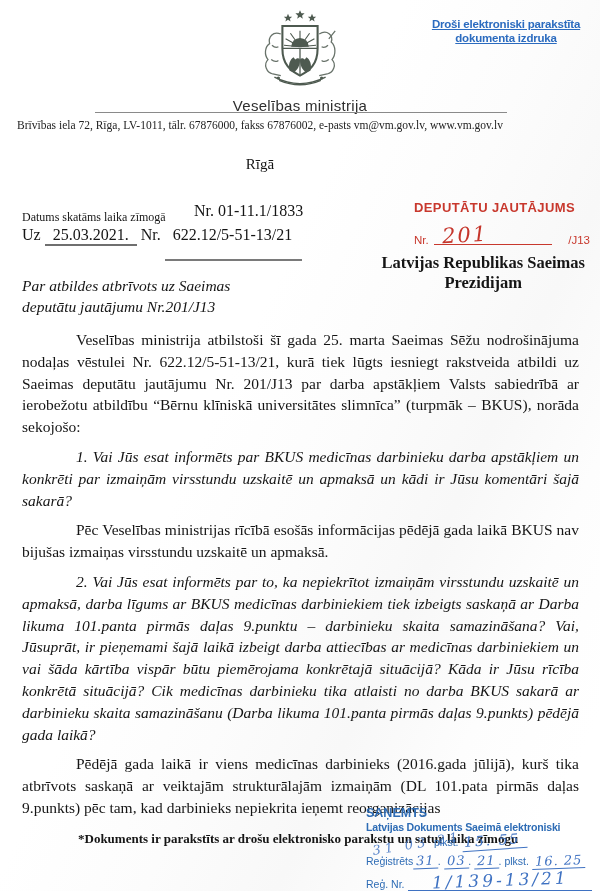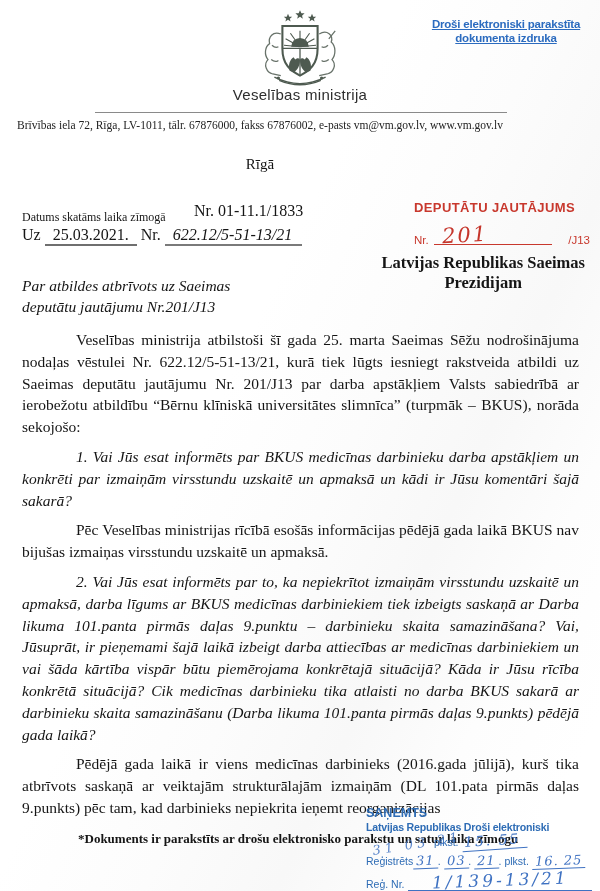--- a/index.html
+++ b/index.html
@@ -7,41 +7,41 @@
     position:relative;width:600px;height:891px;margin:0 auto;
     background:
       linear-gradient(115deg,#ffffff 40%,#fcfcfc 55%,#f8f8f8 68%,#fdfdfd 80%,#ffffff 92%);
     overflow:hidden;
     font-family:"Liberation Serif", serif;
     color:#151515;
   }
   
   .arms{position:absolute;left:252px;top:10px;width:96px;height:80px;}
   .ministry-name{
-    position:absolute;left:0;top:86px;width:600px;text-align:center;
+    position:absolute;left:0;top:97px;width:600px;text-align:center;
     font-family:"Liberation Sans",sans-serif;font-size:15px;color:#2e2e2e;letter-spacing:.3px;
   }
   .print-note{
     position:absolute;left:418px;top:17px;width:176px;text-align:center;
     font-family:"Liberation Sans",sans-serif;font-weight:bold;font-size:11.5px;line-height:14px;
     color:#2b6bbf;letter-spacing:-.2px;text-decoration:underline;
   }
   .head-rule{position:absolute;left:95px;top:112px;width:412px;height:0;border-top:1.3px solid #8a8a8a;}
   .address-line{
     position:absolute;left:0;top:119px;width:520px;text-align:center;
     font-size:11.5px;color:#222;
   }
   .place{position:absolute;left:0;top:156px;width:520px;text-align:center;font-size:15px;}
   
   .ref{position:absolute;left:22px;top:202px;font-size:15.5px;}
   .ref .date-note{font-size:12px;position:absolute;left:0;top:8px;white-space:nowrap;}
   .ref .out-nr{position:absolute;left:172px;top:0;font-size:16px;white-space:nowrap;}
   .ref .in-line{position:absolute;left:0;top:24px;font-size:16px;white-space:nowrap;}
   .u1{display:inline-block;border-bottom:2px solid #6f6f6f;padding:0 8px;}
-  .u2{display:inline-block;border-bottom:2.5px solid #7a7a7a;padding:0 10px 0 8px;font-style:italic;}
+  .u2{display:inline-block;border-bottom:2.5px solid #7a7a7a;padding:0 10px 15px 8px;}
   
   .qstamp{position:absolute;left:414px;top:200px;width:176px;color:#c8382d;}
   .qstamp .qtitle{font-family:"Liberation Sans",sans-serif;font-weight:bold;font-size:13px;letter-spacing:.4px;white-space:nowrap;}
   .qstamp .qline{margin-top:9px;font-family:"Liberation Sans",sans-serif;font-size:11.5px;position:relative;height:24px;}
   .qstamp .qnr-label{position:absolute;left:0;bottom:2px;}
   .qstamp .qrule{position:absolute;left:20px;bottom:3px;width:118px;border-bottom:1.6px solid #c8382d;}
   .qstamp .qhand{
     position:absolute;left:28px;bottom:1px;font-size:21px;
     font-family:"DejaVu Serif",serif;font-style:italic;letter-spacing:2px;
     transform:rotate(-3deg);color:#c5352b;
@@ -167,21 +167,21 @@
     <p class="q">1. Vai Jūs esat informēts par BKUS medicīnas darbinieku darba apstākļiem un konkrēti par izmaiņām virsstundu uzskaitē un apmaksā un kādi ir Jūsu komentāri šajā sakarā?</p>
     <p>Pēc Veselības ministrijas rīcībā esošās informācijas pēdējā gada laikā BKUS nav bijušas izmaiņas virsstundu uzskaitē un apmaksā.</p>
     <p class="q">2. Vai Jūs esat informēts par to, ka nepiekrītot izmaiņām virsstundu uzskaitē un apmaksā, darba līgums ar BKUS medicīnas darbiniekiem tiek izbeigts saskaņā ar Darba likuma 101.panta pirmās daļas 9.punktu – darbinieku skaita samazināšana? Vai, Jūsuprāt, ir pieņemami šajā laikā izbeigt darba attiecības ar medicīnas darbiniekiem un vai šāda kārtība vispār būtu piemērojama konkrētajā situācijā? Kāda ir Jūsu rīcība konkrētā situācijā? Cik medicīnas darbinieku tika atlaisti no darba BKUS sakarā ar darbinieku skaita samazināšanu (Darba likuma 101.panta pirmās daļas 9.punkts) pēdējā gada laikā?</p>
     <p>Pēdējā gada laikā ir viens medicīnas darbinieks (2016.gada jūlijā), kurš tika atbrīvots saskaņā ar veiktajām strukturālajām izmaiņām (DL 101.pata pirmās daļas 9.punkts) pēc tam, kad darbinieks nepiekrita ieņemt reorganizācijas</p>
   </div>
 
   <div class="footnote">*Dokuments ir parakstīts ar drošu elektronisko parakstu un satur laika zīmogu</div>
 
   <div class="rstamp">
     <div class="rtitle">SAŅEMTS</div>
-    <div class="rsub">Latvijas Republikas Droši elektroniski</div>
+    <div class="rsub">Latvijas Dokuments Saeimā elektroniski</div>
     <div class="row1">
       <span class="plkst1">plkst.</span>
       <span class="t1 hand">15. 55</span>
     </div>
     <div class="scribble hand">31 03 21</div>
     <div class="row2">
       <span>Reģistrēts</span><span class="seg hand">31</span>.
       <span class="seg hand">03</span>.
       <span class="seg hand">21</span>.
       <span>plkst.</span>

